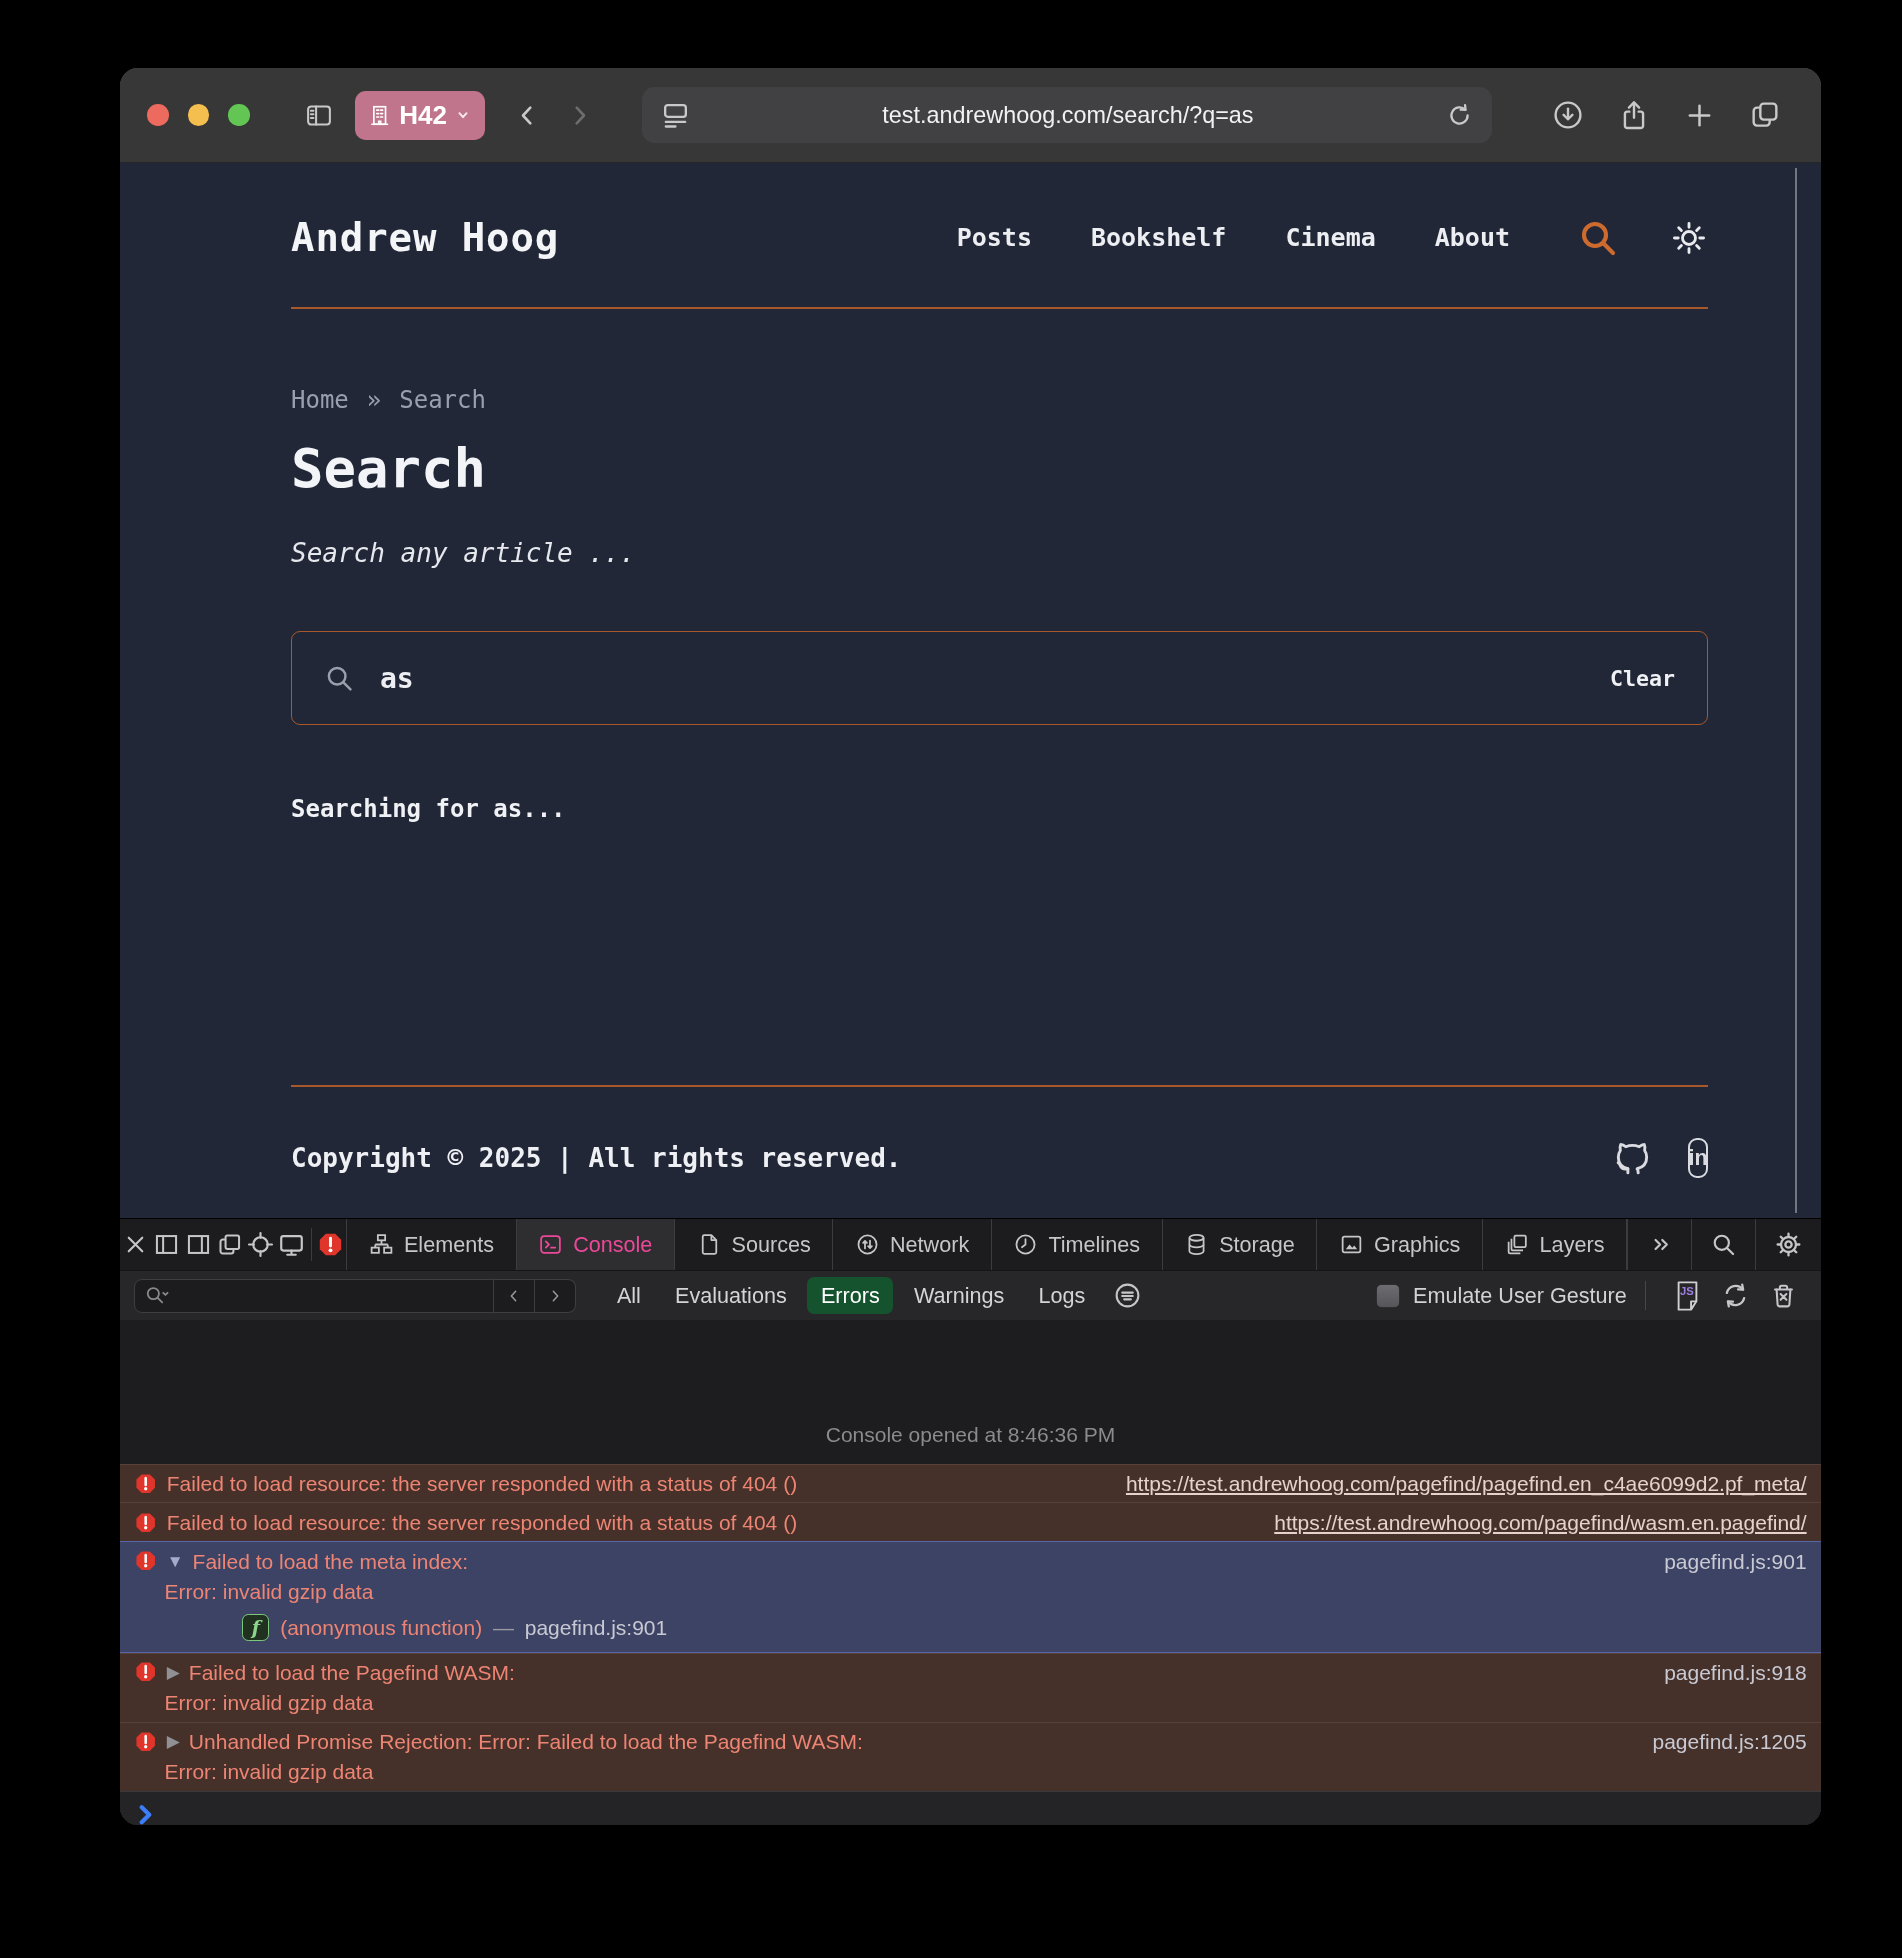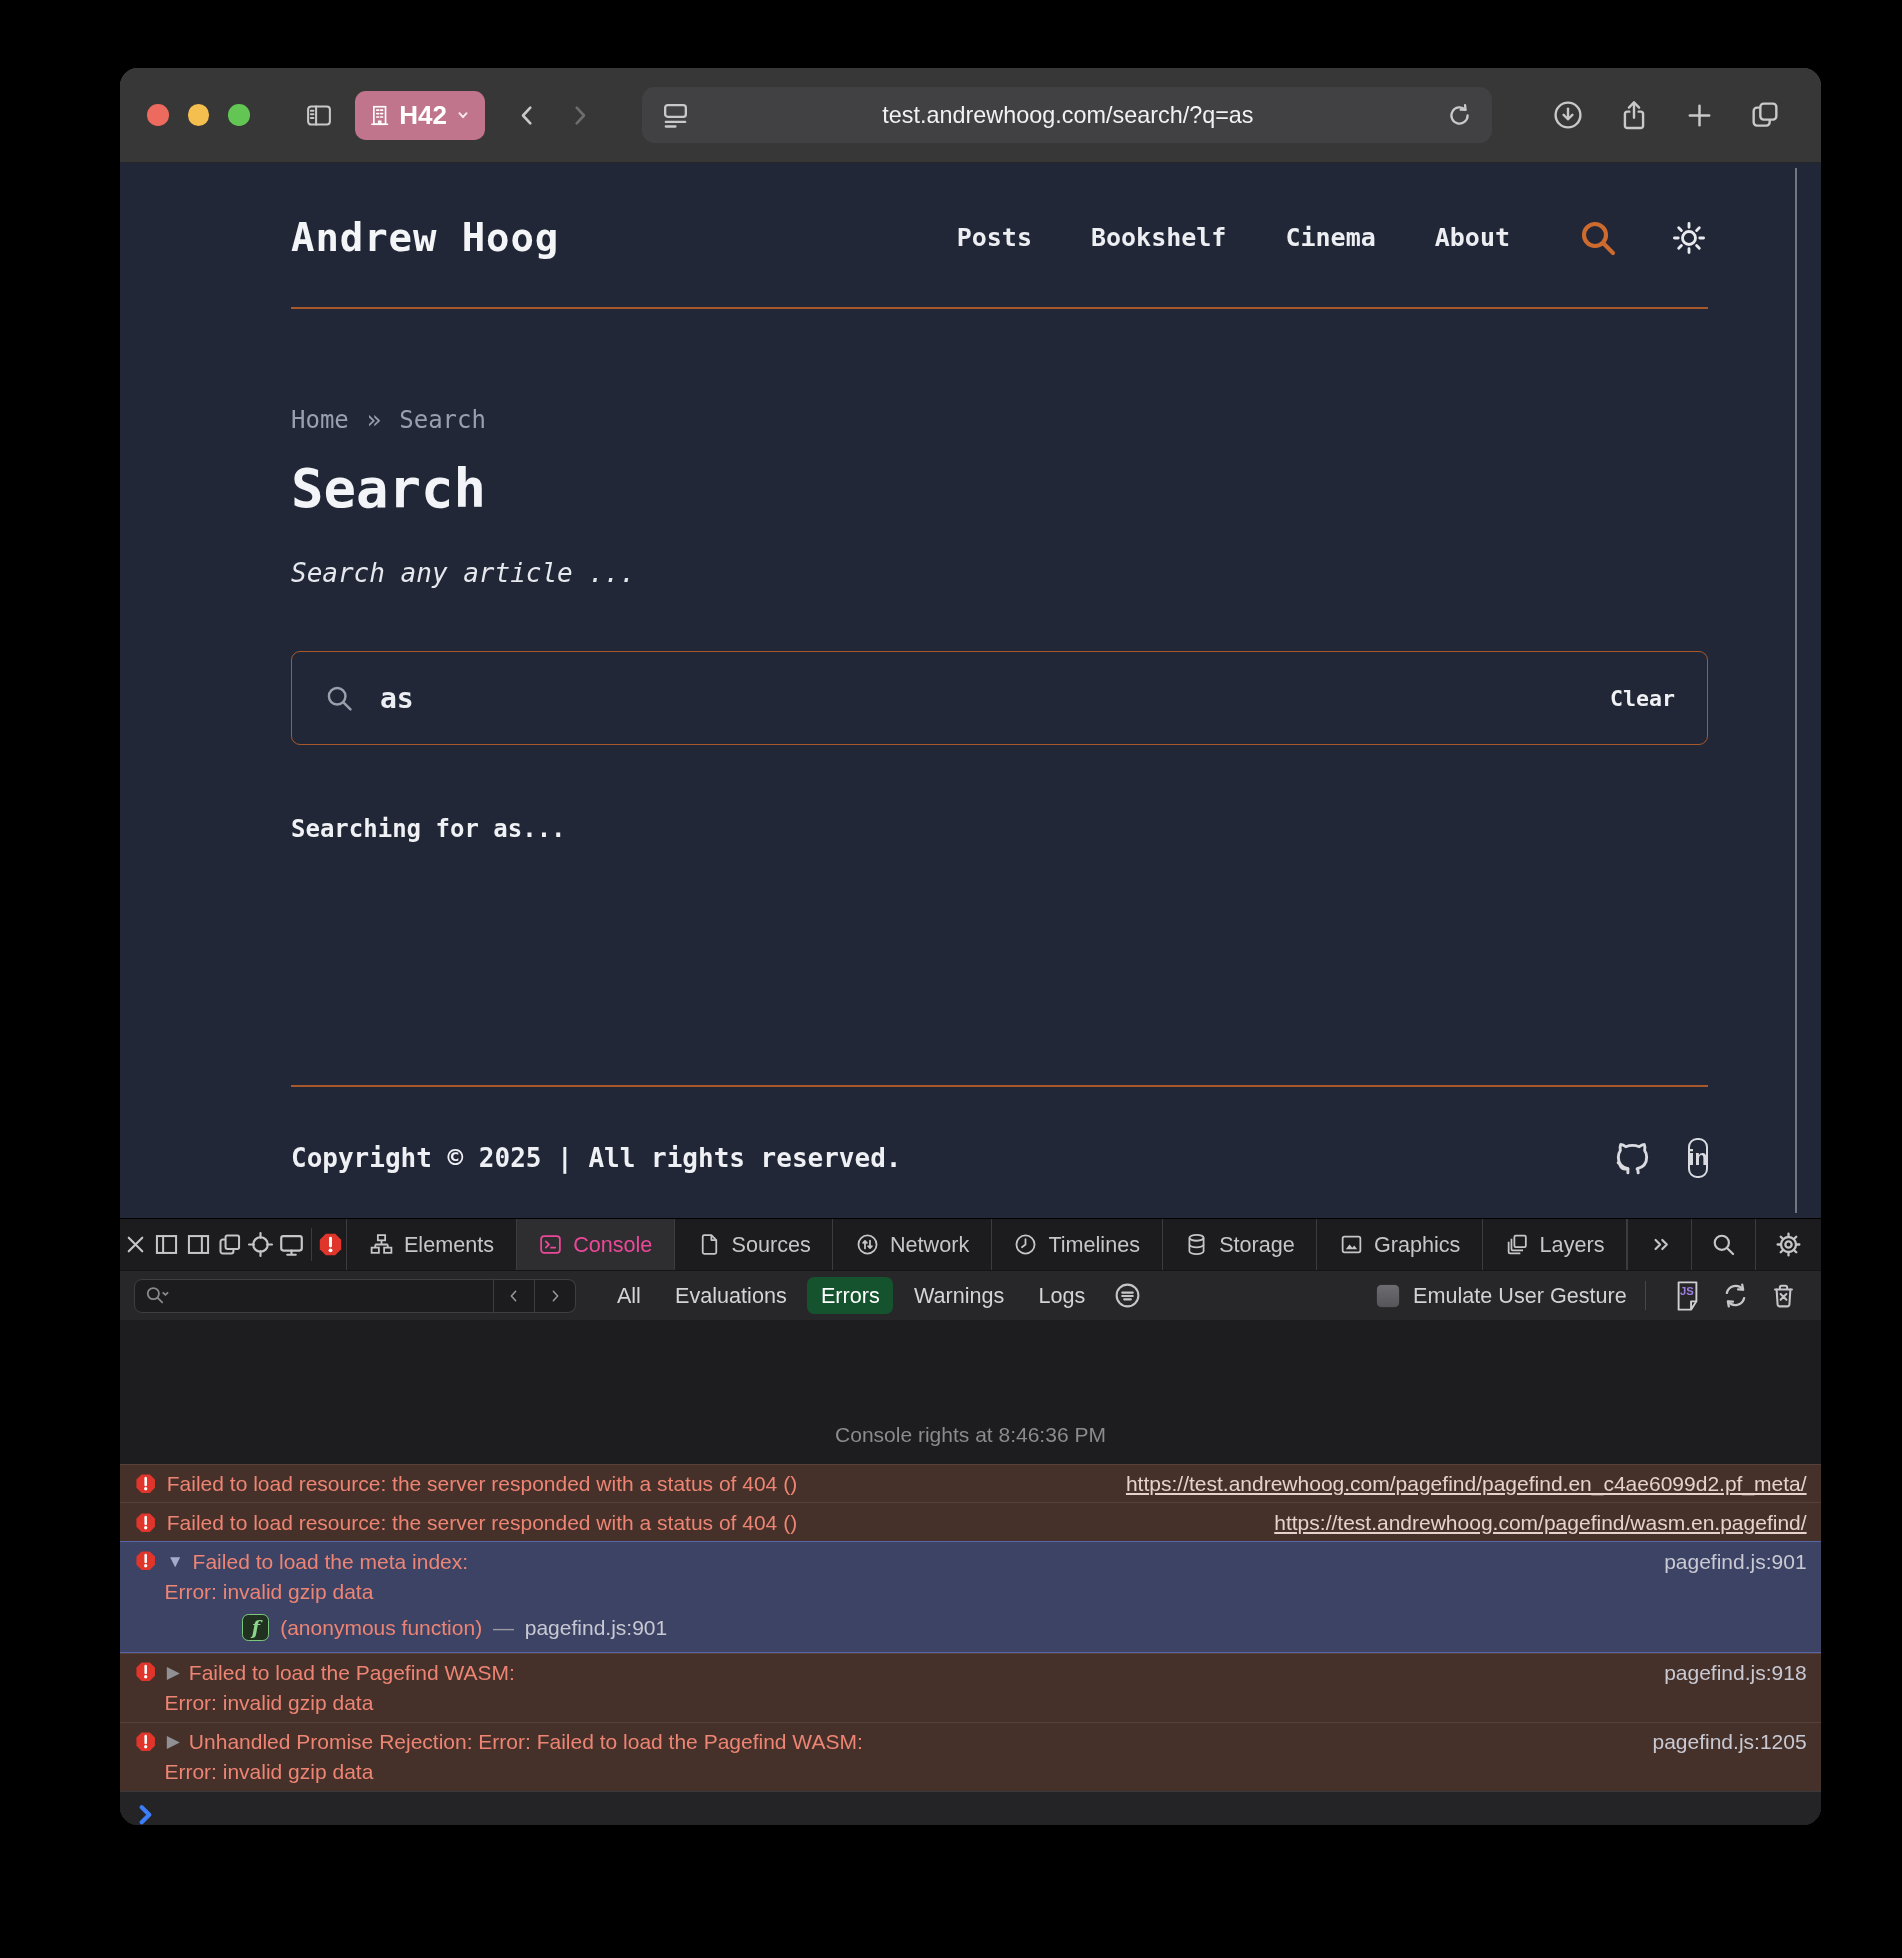--- a/index.html
+++ b/index.html
@@ -41,21 +41,21 @@
     font-family:"DejaVu Sans Mono", monospace; color:#edeff3;
   }
   .page-scrollbar { position:absolute; right:24px; top:5.4px; bottom:5.4px; width:1.8px; background:#8f9298; opacity:.75; }
   .site-header { margin-top:52px; display:flex; align-items:center; }
   .site-title { font-size:39px; font-weight:bold; letter-spacing:0.9px; color:#f4f5f7; }
   .site-nav { margin-left:auto; display:flex; gap:59px; align-items:center; }
   .site-nav .nav-link { font-size:25px; font-weight:700; color:#eceef2; text-decoration:none; }
   .hdr-icons { display:flex; align-items:center; gap:52px; margin-left:68px; }
   .icon-btn { background:none; border:none; padding:0; display:flex; cursor:default; }
   .rule { border:none; border-top:2.7px solid #a9582c; margin-top:47px; }
-  .breadcrumb { margin-top:97px; font-size:24px; color:#98a0ad; display:flex; gap:18px; }
+  .breadcrumb { margin-top:77px; font-size:24px; color:#98a0ad; display:flex; gap:18px; }
   .page-title { margin-top:23.4px; font-size:54px; font-weight:bold; color:#f2f4f7; }
   .subtitle { margin-top:38px; font-size:26px; font-style:italic; color:#e6e8ee; }
   .searchbox {
     margin-top:63px; height:94px; border:1.8px solid #a9582c; border-radius:9px;
     display:flex; align-items:center; padding:0 32px; color:#eceef2;
   }
   .searchbox .sb-value { font-size:28px; font-weight:bold; margin-left:25px; flex:1; }
   .searchbox .sb-clear { background:none; border:none; color:#f0f1f4; font-family:"DejaVu Sans Mono",monospace; font-size:21.6px; font-weight:600; cursor:default; }
   .status-line { margin-top:70px; font-size:24px; font-weight:bold; color:#eff1f4; }
   .page .spacer { flex:1; }
@@ -542,21 +542,21 @@
               <path d="M6.3 7l.8 12.2A1.8 1.8 0 0 0 8.9 21h6.2a1.8 1.8 0 0 0 1.8-1.8L17.7 7"></path>
               <path d="M9.6 10.8l4.8 4.8M14.4 10.8l-4.8 4.8"></path>
             </svg>
           </span>
         </button>
       </div>
     </div>
 
     <div class="console">
       <div class="c-space"></div>
-      <div class="c-info">Console rights at 8:46:36 PM</div>
+      <div class="c-info">Console opened at 8:46:36 PM</div>
       <div class="c-gap"></div>
 
       <div class="crow">
         <div class="r-line1">
           <span>
             <svg width="23.4" height="23.4" viewBox="0 0 24 24">
                 <polygon points="7.8,2.5 16.2,2.5 21.5,7.8 21.5,16.2 16.2,21.5 7.8,21.5 2.5,16.2 2.5,7.8" fill="#df352b"></polygon>
                 <line x1="12" y1="6.3" x2="12" y2="13.4" stroke="#fff" stroke-width="2.6" stroke-linecap="round"></line>
                 <circle cx="12" cy="17.2" r="1.7" fill="#fff"></circle>
               </svg>

